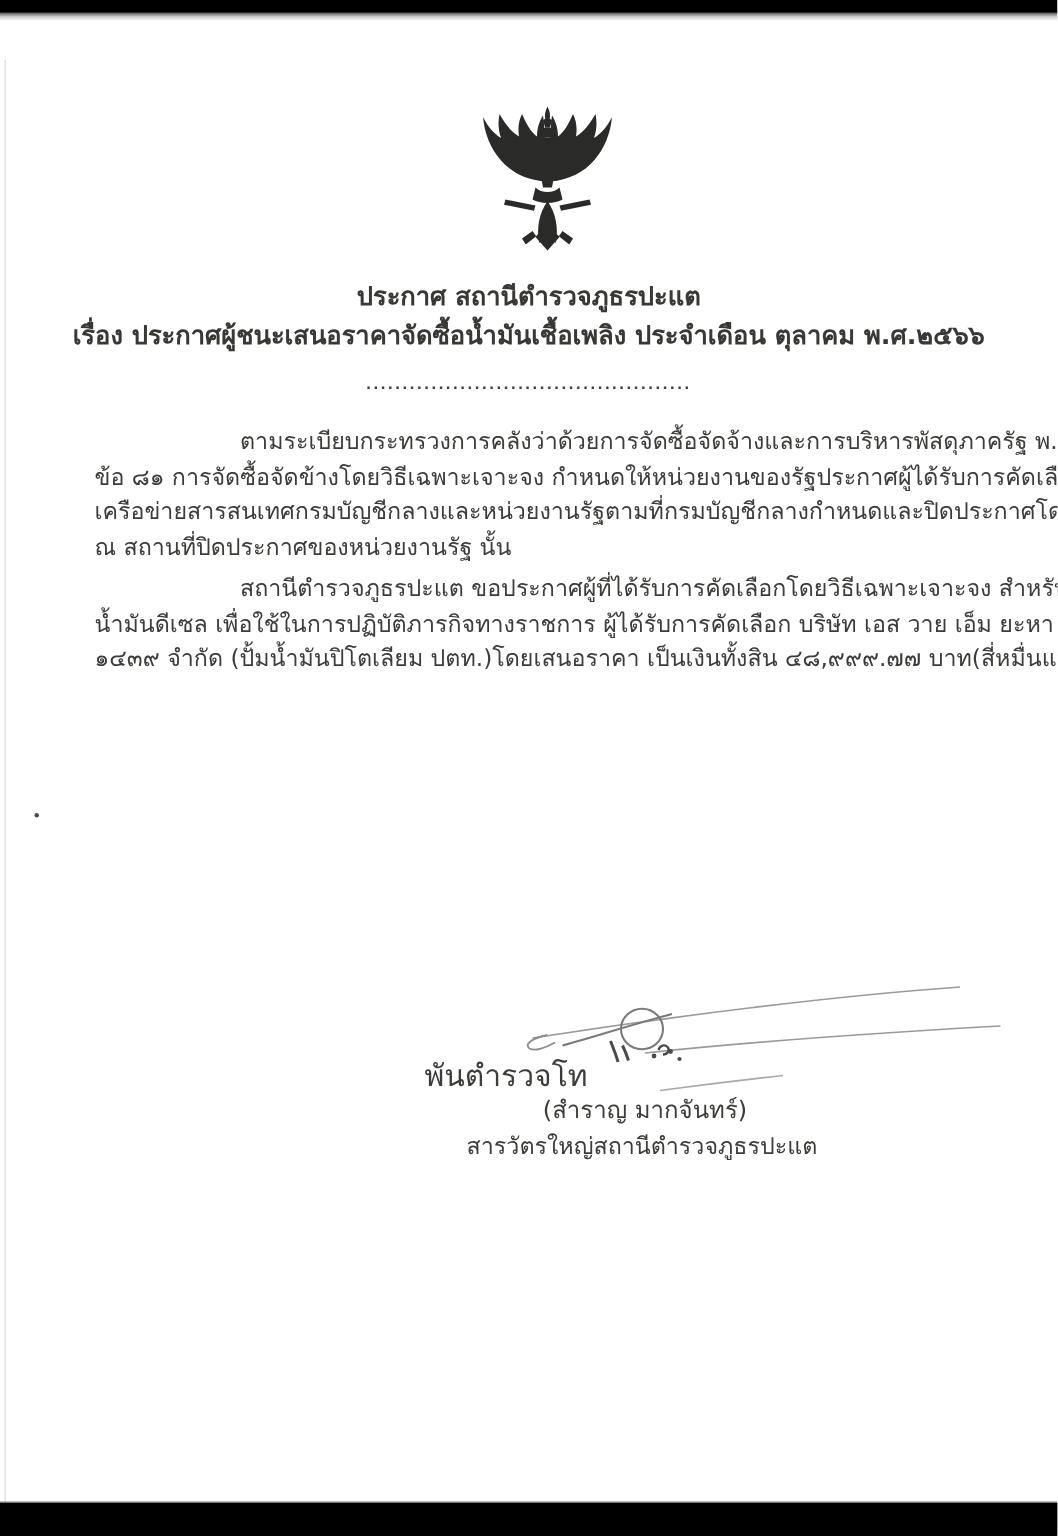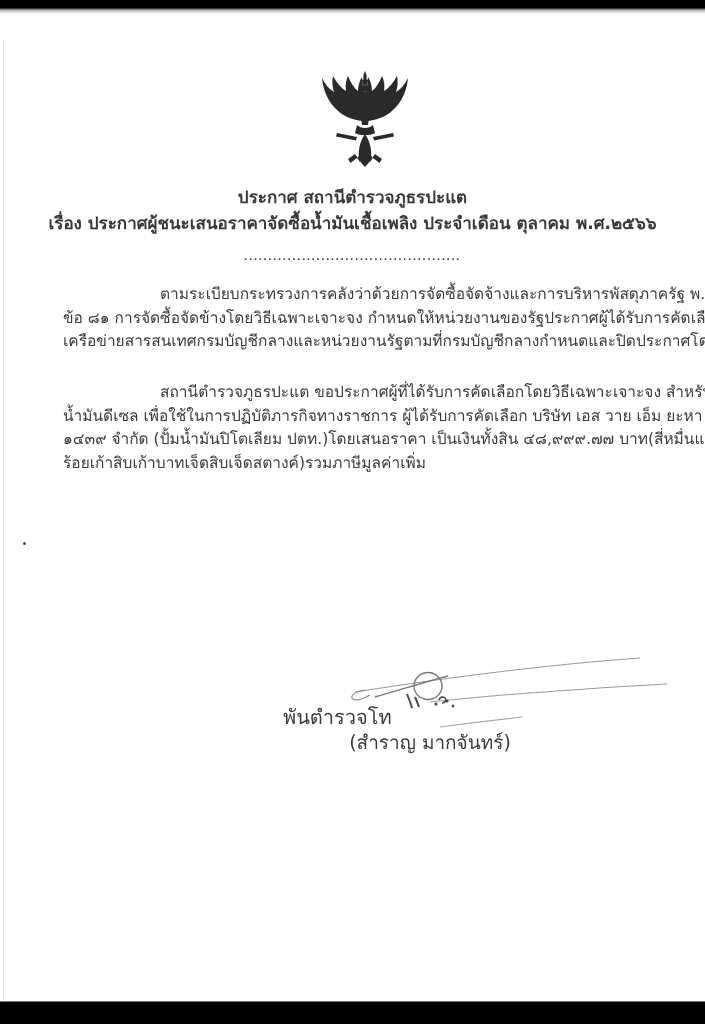--- a/index.html
+++ b/index.html
@@ -34,21 +34,21 @@
   .para .tline:first-child{text-indent:97px;}
   .p1{top:283px;}
   .p2{top:381px;}
 
   .date-line{position:absolute;left:237px;top:553px;font-size:15.5px;white-space:nowrap;color:#3d3c39;}
 
   
   .sig-img{position:absolute;left:295px;top:640px;width:380px;height:105px;}
   .sig-rank{position:absolute;left:283px;top:701px;font-size:20px;white-space:nowrap;color:#3d3c39;}
   .sig-name{position:absolute;left:290px;top:727px;width:280px;text-align:center;
-    font-size:19px;white-space:nowrap;color:#3d3c39;}
+    font-size:16px;white-space:nowrap;color:#3d3c39;}
   .sig-pos{position:absolute;left:283px;top:751px;width:290px;text-align:center;
     font-size:15.5px;white-space:nowrap;color:#3d3c39;}
 </style>
 </head>
 <body>
 
 <div class="page">
 
   <div class="scan-bar-top"></div>
 
@@ -78,43 +78,44 @@
   </svg>
 
   <div class="title-line t1">ประกาศ สถานีตำรวจภูธรปะแต</div>
   <div class="title-line t2">เรื่อง  ประกาศผู้ชนะเสนอราคาจัดซื้อน้ำมันเชื้อเพลิง ประจำเดือน ตุลาคม พ.ศ.๒๕๖๖</div>
   <div class="sep-dots">.............................................</div>
 
   <div class="para p1">
       <div class="tline">ตามระเบียบกระทรวงการคลังว่าด้วยการจัดซื้อจัดจ้างและการบริหารพัสดุภาครัฐ พ.ศ.๒๕๖๐</div>
       <div class="tline">ข้อ ๘๑ การจัดซื้อจัดข้างโดยวิธีเฉพาะเจาะจง กำหนดให้หน่วยงานของรัฐประกาศผู้ได้รับการคัดเลือกในระบบ</div>
       <div class="tline">เครือข่ายสารสนเทศกรมบัญชีกลางและหน่วยงานรัฐตามที่กรมบัญชีกลางกำหนดและปิดประกาศโดยเปิดเผย</div>
+      <div class="tline">ณ สถานที่ปิดประกาศของหน่วยงานรัฐ นั้น</div>
     </div>
   <div class="para p2">
       <div class="tline">สถานีตำรวจภูธรปะแต ขอประกาศผู้ที่ได้รับการคัดเลือกโดยวิธีเฉพาะเจาะจง สำหรับการจัดซื้อ</div>
       <div class="tline">น้ำมันดีเซล เพื่อใช้ในการปฏิบัติภารกิจทางราชการ ผู้ได้รับการคัดเลือก บริษัท เอส วาย เอ็ม ยะหา ปิโตเลียม</div>
       <div class="tline">๑๔๓๙ จำกัด (ปั้มน้ำมันปิโตเลียม ปตท.)โดยเสนอราคา เป็นเงินทั้งสิน ๔๘,๙๙๙.๗๗ บาท(สี่หมื่นแปดพันเก้า</div>
-      <div class="tline">ร้อยเก้าสิบเก้าบาทเจ็ดสิบเจ็ดสตางค์)รวมภาษีมูลค่าเพิ่ม</div>
     </div>
 
 
   <svg class="sig-img" viewBox="0 0 380 105" xmlns="http://www.w3.org/2000/svg" fill="none">
     <path d="M60 52 C150 38 260 24 345 18" stroke="#9a9a9a" stroke-width="1.1"></path>
     <path d="M135 62 C210 54 300 48 372 44" stroke="#9a9a9a" stroke-width="1.1"></path>
     <path d="M145 87 C175 83 200 80 227 77" stroke="#a8a8a8" stroke-width="1.1"></path>
     <path d="M70 50 c-10 2 -16 6 -12 9 c3 2 10 0 17 -4" stroke="#8d8d8d" stroke-width="1.2"></path>
     <ellipse cx="133" cy="46" rx="14" ry="13.5" stroke="#7a7a78" stroke-width="1.4"></ellipse>
     <path d="M80 57 C105 50 130 42 153 36" stroke="#7a7a78" stroke-width="1.3"></path>
     <path d="M112 54 c2 5 4 10 5 14 m3 -11 c2 4 3 7 4 10" stroke="#4a4a48" stroke-width="2"></path>
     <path d="M144 60 c1 -3 4 -4 6 -2 c2 2 0 5 -3 5" stroke="#4a4a48" stroke-width="1.6"></path>
     <circle cx="141" cy="64" r="1.6" fill="#4a4a48"></circle>
     <circle cx="152" cy="61" r="1.6" fill="#4a4a48"></circle>
     <circle cx="158" cy="66" r="1.4" fill="#4a4a48"></circle>
   </svg>
 
   <div class="sig-rank">พันตำรวจโท</div>
   <div class="sig-name">(สำราญ  มากจันทร์)</div>
+  <div class="sig-pos">สารวัตรใหญ่สถานีตำรวจภูธรปะแต</div>
 
   <div class="speck"></div>
   <div class="edge-right"></div>
   <div class="edge-left"></div>
   <div class="scan-bar-bottom"></div>
 </div>
 
 </body></html>

